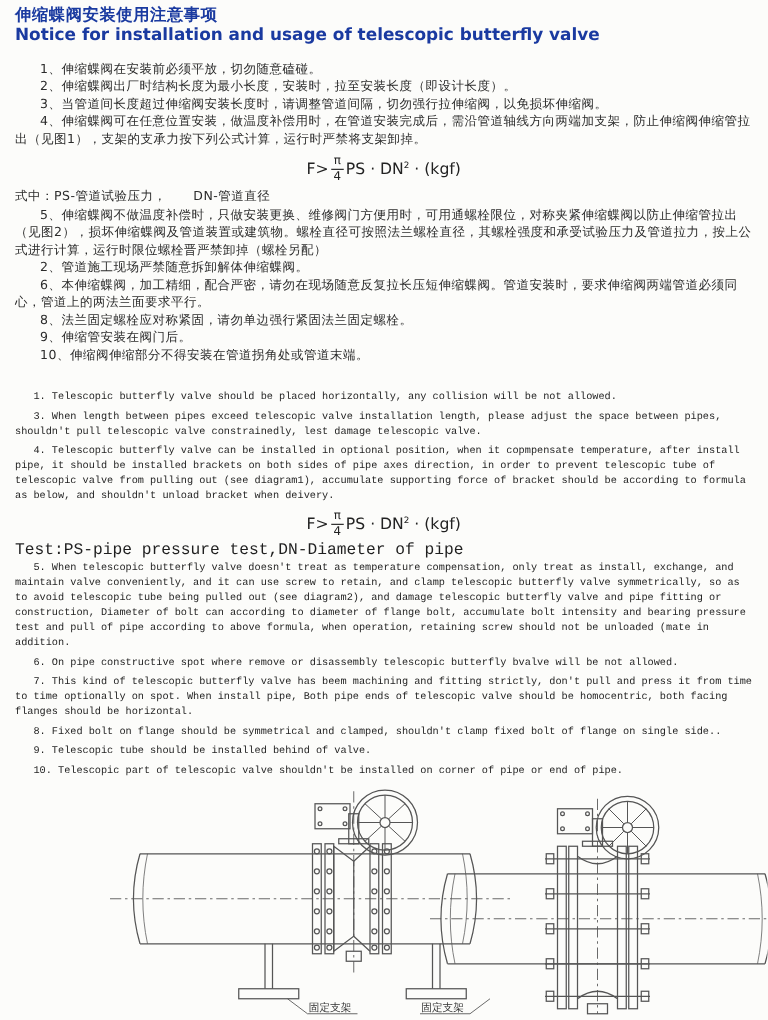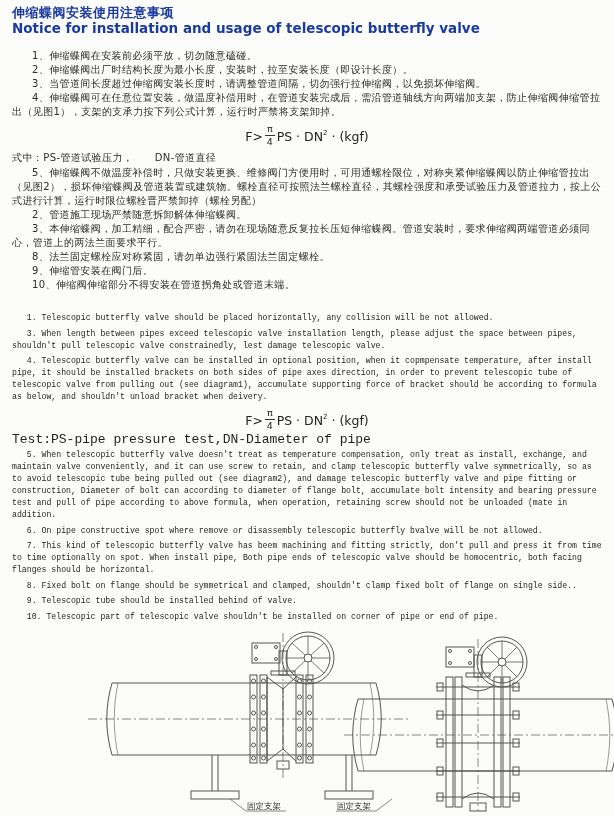--- a/index.html
+++ b/index.html
@@ -62,21 +62,21 @@
     <p class="zh-p">4、伸缩蝶阀可在任意位置安装，做温度补偿用时，在管道安装完成后，需沿管道轴线方向两端加支架，防止伸缩阀伸缩管拉出（见图1），支架的支承力按下列公式计算，运行时严禁将支架卸掉。</p>
 
     <div class="formula">
       <span>F&gt;</span><span class="frac"><span class="num">π</span><span class="den">4</span></span><span>PS · DN</span><sup>2</sup><span> · (kgf)</span>
     </div>
 
     <p class="zh-note">式中：PS-管道试验压力，      DN-管道直径</p>
 
     <p class="zh-p">5、伸缩蝶阀不做温度补偿时，只做安装更换、维修阀门方便用时，可用通螺栓限位，对称夹紧伸缩蝶阀以防止伸缩管拉出（见图2），损坏伸缩蝶阀及管道装置或建筑物。螺栓直径可按照法兰螺栓直径，其螺栓强度和承受试验压力及管道拉力，按上公式进行计算，运行时限位螺栓晋严禁卸掉（螺栓另配）</p>
     <p class="zh-p">2、管道施工现场严禁随意拆卸解体伸缩蝶阀。</p>
-    <p class="zh-p">3、本伸缩蝶阀，加工精细，配合严密，请勿在现场随意反复拉长压短伸缩蝶阀。管道安装时，要求伸缩阀两端管道必须同心，管道上的两法兰面要求平行。</p>
+    <p class="zh-p">6、本伸缩蝶阀，加工精细，配合严密，请勿在现场随意反复拉长压短伸缩蝶阀。管道安装时，要求伸缩阀两端管道必须同心，管道上的两法兰面要求平行。</p>
     <p class="zh-p">8、法兰固定螺栓应对称紧固，请勿单边强行紧固法兰固定螺栓。</p>
     <p class="zh-p">9、伸缩管安装在阀门后。</p>
     <p class="zh-p">10、伸缩阀伸缩部分不得安装在管道拐角处或管道末端。</p>
   </div>
 
   <div style="margin-top:20px;">
     <p class="en-p">1. Telescopic butterfly valve should be placed horizontally, any collision will be not allowed.</p>
     <p class="en-p">3. When length between pipes exceed telescopic valve installation length, please adjust the space between pipes, shouldn't pull telescopic valve constrainedly, lest damage telescopic valve.</p>
     <p class="en-p">4. Telescopic butterfly valve can be installed in optional position, when it copmpensate temperature, after install pipe, it should be installed brackets on both sides of pipe axes direction, in order to prevent telescopic tube of telescopic valve from pulling out (see diagram1), accumulate supporting force of bracket should be according to formula as below, and shouldn't unload bracket when deivery.</p>
 

